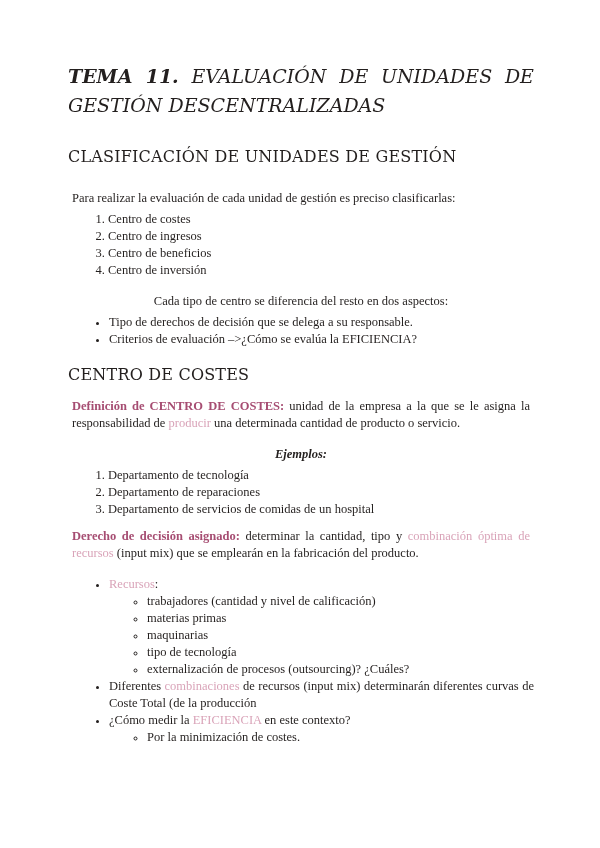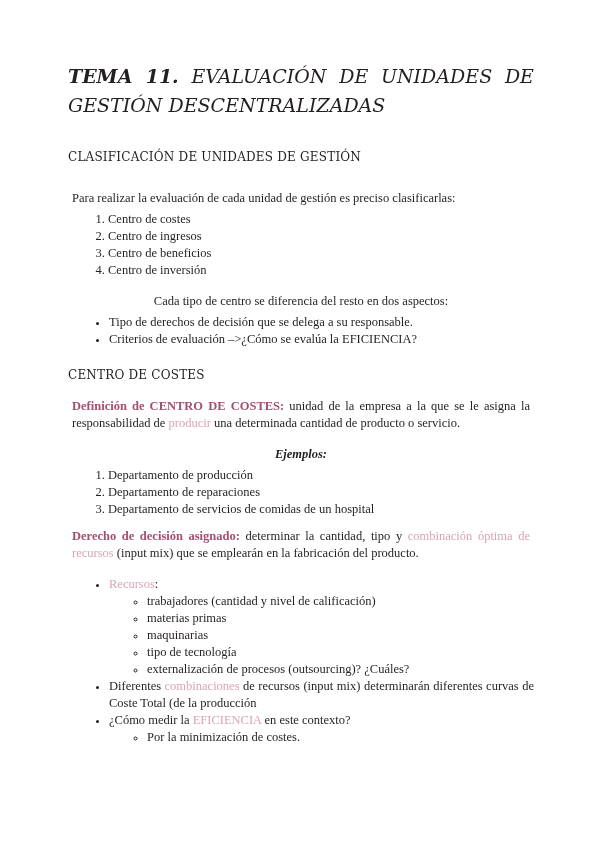--- a/index.html
+++ b/index.html
@@ -21,21 +21,21 @@
   }
   h1{
     font-family:"DejaVu Serif",serif;
     font-size:19px;line-height:29px;font-weight:400;
     margin:0 0 26px 0;color:var(--text);
   }
   h1 .tline{display:block;font-style:italic;}
   .just-last{text-align:justify;text-align-last:justify;}
   h2{
     font-family:"DejaVu Serif",serif;
-    font-size:12px;line-height:22px;font-weight:400;
+    font-size:16px;line-height:22px;font-weight:400;
     letter-spacing:0.2px;margin:0;color:var(--text);
   }
   .h2-first{margin:26px 0 22px 0;}
   .h2-second{margin:16px 0 12px 0;}
   p{margin:4px;}
   .mt14{margin-top:14px;text-align:center;}
   .mt10{margin-top:10px;}
   .just{text-align:justify;}
   ol,ul{margin:0;padding:0 0 0 41px;}
   ol{padding-left:40px;margin-top:2px;}
@@ -80,21 +80,21 @@
   <h2 class="h2-second">CENTRO DE COSTES</h2>
 
   <p class="just">
     <span class="hl-b">Definición de CENTRO DE COSTES:</span><span> unidad de la empresa a la que se le asigna la responsabilidad de </span><span class="hl">producir</span><span> una determinada cantidad de producto o servicio.</span>
   </p>
 
 
   <p class="ej mt14">Ejemplos:</p>
 
   <ol>
-    <li>Departamento de producción</li>
+    <li>Departamento de tecnología</li>
     <li>Departamento de reparaciones</li>
     <li>Departamento de servicios de comidas de un hospital</li>
   </ol>
 
   <p class="just mt10">
     <span class="hl-b">Derecho de decisión asignado:</span><span> determinar la cantidad, tipo y </span><span class="hl">combinación óptima de recursos</span><span> (input mix) que se emplearán en la fabricación del producto.</span>
   </p>
 
   <ul class="l1 main">
     <li>

